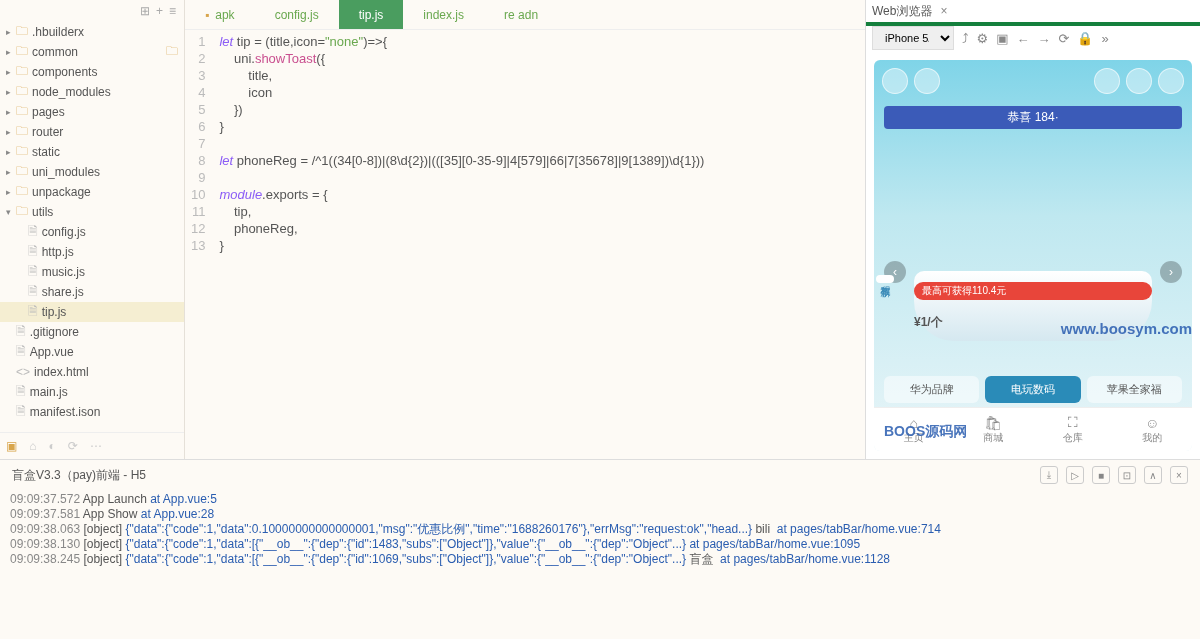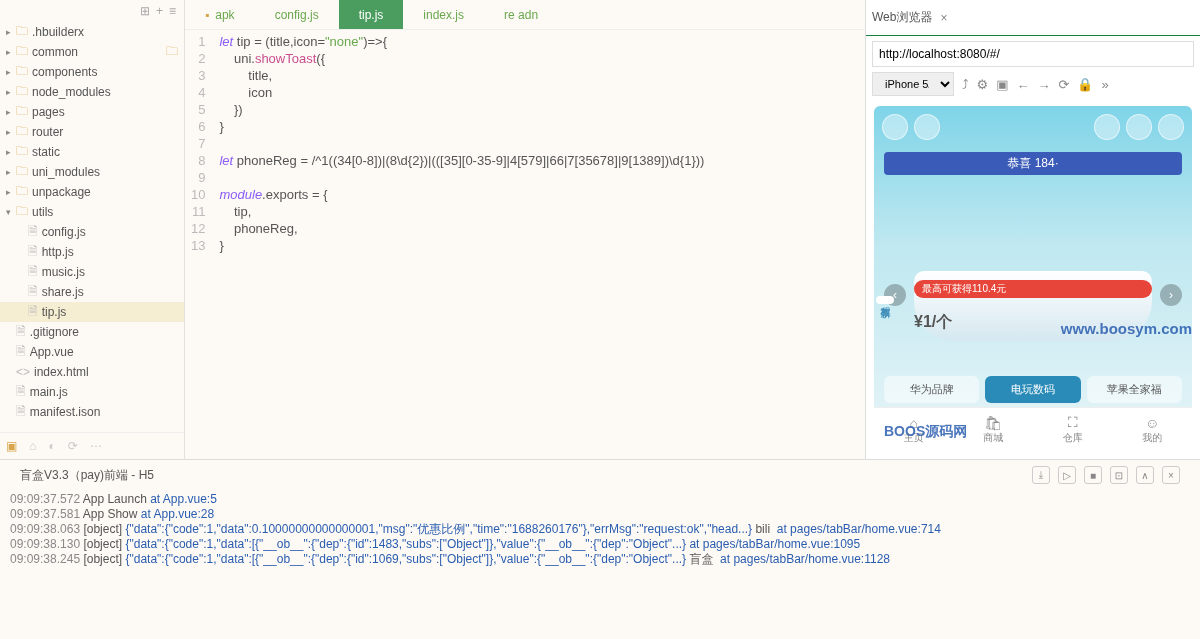--- a/index.html
+++ b/index.html
@@ -24,46 +24,46 @@
 .tab.active{background:#4a9d5f;color:#fff}
 .code{flex:1;display:flex;overflow:auto;font-family:Consolas,monospace;font-size:13px}
 .gut{text-align:right;color:#bbb;padding:4px 6px;user-select:none;background:#fdfaf5}
 .gut div{height:17px}
 .src{padding:4px 8px;white-space:pre}
 .src div{height:17px}
 .kw{color:#8b5cf6;font-style:italic}
 .fn{color:#c94f8f}
 .str{color:#6aa84f}
 .console{height:180px;border-top:1px solid #ddd;display:flex;flex-direction:column;background:#fdfaf5}
-.chead{display:flex;align-items:center;height:30px;padding:0 20px;gap:8px}
+.chead{display:flex;align-items:center;height:30px;padding:0 12px;gap:8px}
 .chead .title{flex:1;font-size:12px;color:#555}
 .chead .ico{width:18px;height:18px;border:1px solid #ccc;border-radius:3px;display:flex;align-items:center;justify-content:center;color:#888;cursor:pointer;font-size:10px}
 .clog{flex:1;overflow:auto;padding:2px 10px;font-family:Consolas,monospace;font-size:12px;line-height:15px}
 .clog .row{white-space:pre-wrap;word-break:break-all}
 .ts{color:#888}
 .link{color:#2a5db0;cursor:pointer}
 .browser{width:335px;border-left:1px solid #ddd;display:flex;flex-direction:column;background:#fff}
-.btabs{display:flex;align-items:center;height:36px;border-bottom:1px solid #15803d;padding:0 6px;gap:8px;color:#555}
+.btabs{display:flex;align-items:center;height:26px;border-bottom:4px solid #15803d;padding:0 6px;gap:8px;color:#555}
 .btabs .x{color:#888;cursor:pointer}
 .burl{padding:5px 6px}
 .burl input{width:100%;height:26px;border:1px solid #ddd;padding:0 6px;font-size:12px}
 .bbar{display:flex;align-items:center;gap:8px;padding:0 6px 6px}
 .bbar select{height:24px;border:1px solid #ddd;font-size:11px;padding:0 8px;width:82px}
 .bbar .bi{color:#888;cursor:pointer;font-size:13px}
 .preview{flex:1;margin:4px 8px 8px;background:linear-gradient(#7fd4e8,#bfe8f0 40%,#e8f5f8);border-radius:6px;position:relative;overflow:hidden}
 .pv-top{display:flex;justify-content:space-between;padding:8px}
 .pv-top .l,.pv-top .r{display:flex;gap:6px}
 .circ{width:26px;height:26px;border-radius:50%;background:rgba(255,255,255,.4);border:1px solid rgba(255,255,255,.6)}
 .banner{margin:4px 10px;background:#3b5bb8;color:#fff;text-align:center;padding:3px;border-radius:4px;font-size:12px}
 .carousel{position:absolute;left:10px;right:10px;top:120px;bottom:110px}
 .cbtn{position:absolute;top:50%;width:22px;height:22px;border-radius:50%;background:rgba(0,0,0,.25);color:#fff;display:flex;align-items:center;justify-content:center;cursor:pointer}
 .cbtn.l{left:0}.cbtn.r{right:0}
 .box{position:absolute;left:30px;right:30px;bottom:0;height:70px;background:linear-gradient(#fff,#d5e8f0);border-radius:10px 10px 40px 40px;display:flex;flex-direction:column;justify-content:center}
 .badge{background:#e8453a;color:#fff;font-size:10px;padding:2px 8px;border-radius:10px}
-.price{font-size:16px;font-weight:bold;margin-top:14px}
+.price{font-size:12px;font-weight:bold;margin-top:14px}
 .cats{position:absolute;bottom:48px;left:10px;right:10px;display:flex;gap:6px}
 .cat{flex:1;background:rgba(255,255,255,.5);text-align:center;padding:6px 16px;border-radius:6px;font-size:11px;color:#555}
 .cat.on{background:#2a8bb8;color:#fff}
 .nav{position:absolute;bottom:0;left:0;right:0;height:44px;background:#fff;display:flex;border-top:1px solid #eee}
 .nav .ni{flex:1;display:flex;flex-direction:column;align-items:center;justify-content:center;font-size:10px;color:#888}
 .nav .ni .ic{font-size:14px}
 .wm{position:absolute;right:8px;top:50%;color:#2a5db0;font-size:15px;font-weight:bold;opacity:.85;pointer-events:none}
 .wm2{position:absolute;left:10px;bottom:10px;color:#2a5db0;font-size:14px;font-weight:bold;opacity:.85;pointer-events:none}
 .sidehelp{position:absolute;left:2px;top:55%;background:#fff;border-radius:6px;padding:4px 2px;writing-mode:vertical-rl;font-size:10px;color:#3b8bb8}
 </style>
@@ -223,21 +223,20 @@
           <div>13</div>
         </div>
 <div class="src" id="src"><div><span class="kw">let</span> tip = (title,icon=<span class="str">"none"</span>)=&gt;{</div><div>    uni.<span class="fn">showToast</span>({</div><div>        title,</div><div>        icon</div><div>    })</div><div>}</div><div></div><div><span class="kw">let</span> phoneReg = /^1((34[0-8])|(8\d{2})|(([35][0-35-9]|4[579]|66|7[35678]|9[1389])\d{1}))</div><div></div><div><span class="kw">module</span>.exports = {</div><div>    tip,</div><div>    phoneReg,</div><div>}</div></div>
 </div>
 </div>
 <div class="browser">
 <div class="btabs">
 <span>Web浏览器</span>
 <span class="x">×</span>
 </div>
-<div class="burl"><input value="http://localhost:8080/#/" style=""></div>
 <div class="bbar">
 <select><option>iPhone 5/SE</option></select>
 <span class="bi">⤴</span>
 <span class="bi">⚙</span>
 <span class="bi">▣</span>
 <span class="bi">←</span>
 <span class="bi">→</span>
 <span class="bi">⟳</span>
 <span class="bi">🔒</span>
 <span class="bi">»</span>

